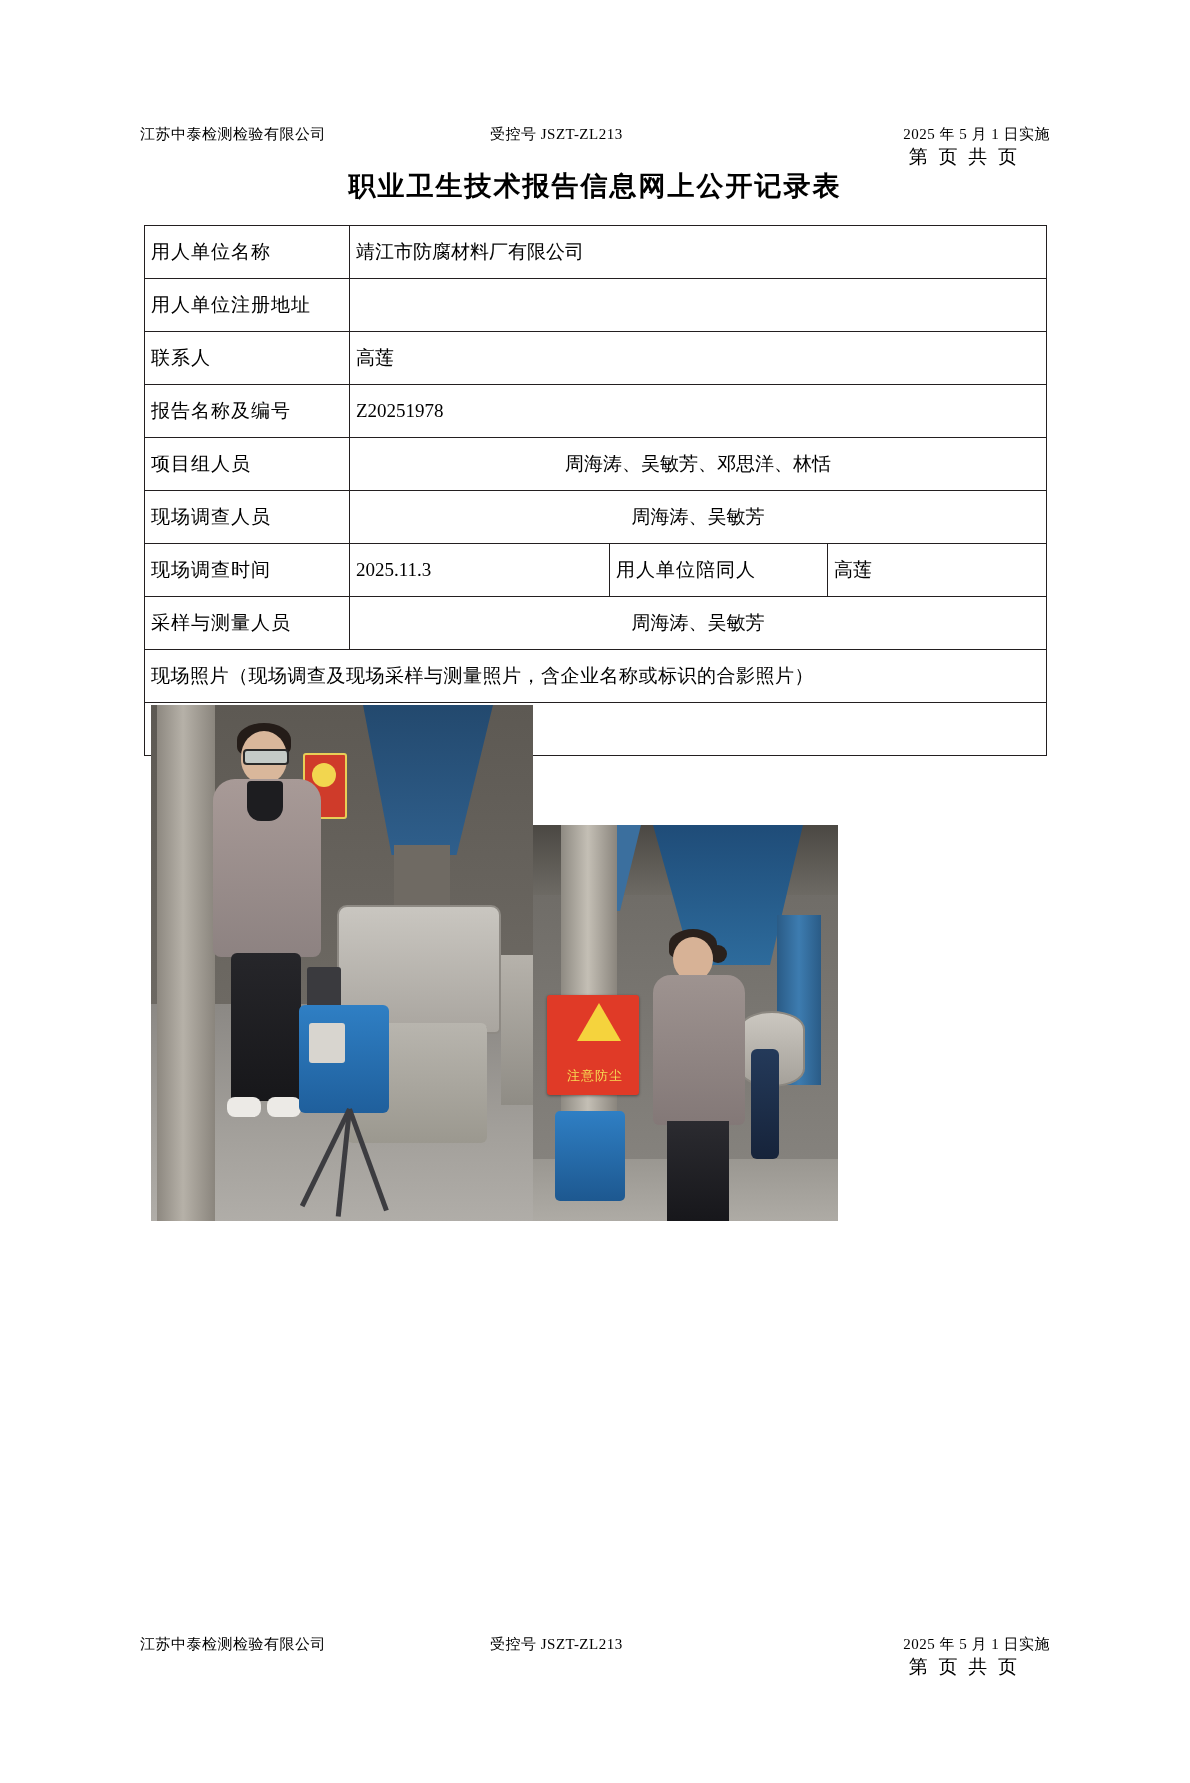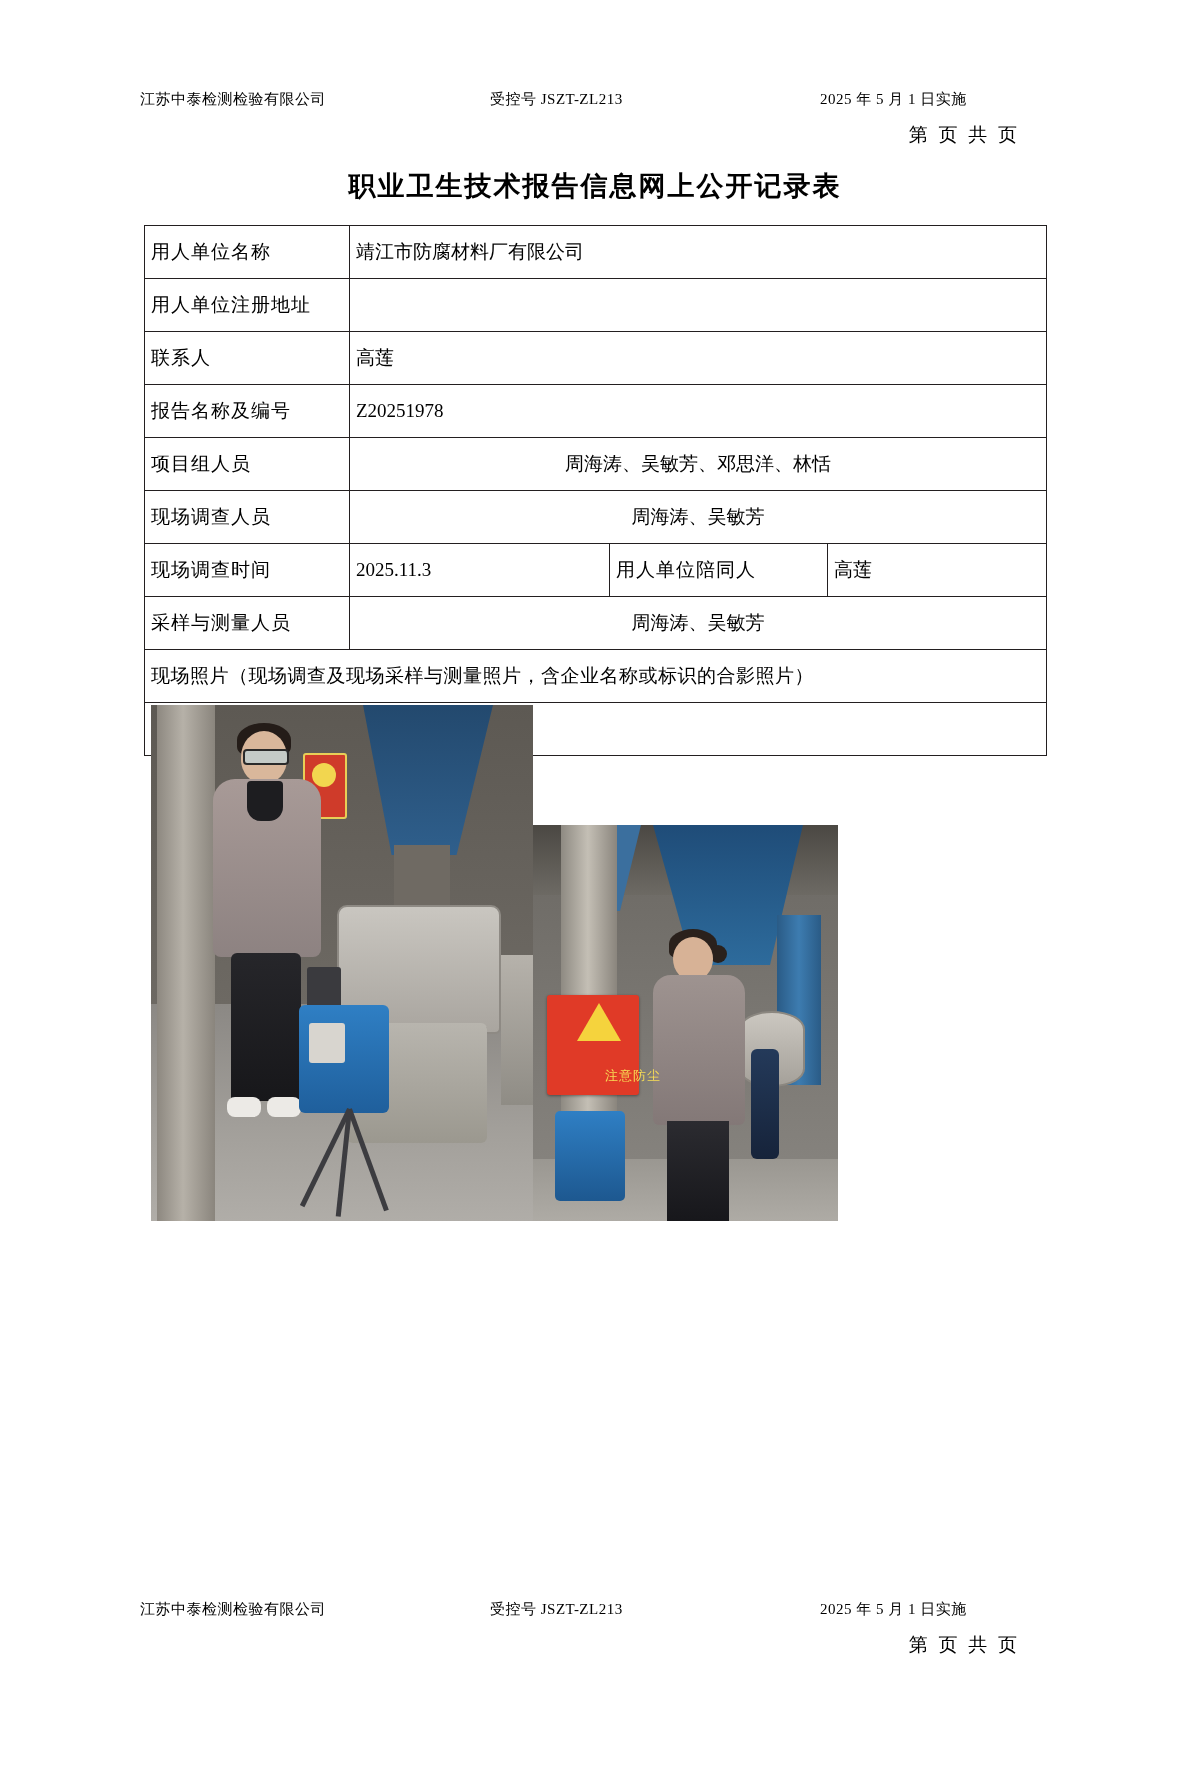--- a/index.html
+++ b/index.html
@@ -30,25 +30,24 @@
     right: 140px;
   }
   .running-row {
     display: flex;
     align-items: baseline;
     font-size: 15px;
     letter-spacing: 0.5px;
   }
   .running-row .col-left  { width: 350px; }
   .running-row .col-mid   { width: 330px; }
-  .running-row .col-right { flex: 1; text-align: left; }
+  .running-row .col-right { flex: 1; text-align: right; margin-top: 35px; }
   .running-row2 {
     text-align: right;
     font-size: 19px;
-    margin-top: 13px;
     padding-right: 30px;
     letter-spacing: 3px;
   }
   .hdr { top: 90px; }
   .ftr { top: 1600px; }
 
   
   .doc-title {
     position: absolute;
     top: 168px;
@@ -269,21 +268,20 @@
     position: absolute; left: 30px; top: 8px; width: 0; height: 0;
     border-left: 22px solid transparent;
     border-right: 22px solid transparent;
     border-bottom: 38px solid #f5d33d;
   }
   .pb-sign-text {
     position: absolute; left: 0; bottom: 10px; width: 96px;
     text-align: center; color: #f8dd55;
     font-size: 13px; font-family: Liberation Serif, serif;
     letter-spacing: 1px;
-    padding-left: 38px;
   }
   .pb-person-head {
     position: absolute; left: 140px; top: 112px; width: 40px; height: 44px;
     background: #d7b296; border-radius: 50%;
   }
   .pb-person-hair {
     position: absolute; left: 136px; top: 104px; width: 48px; height: 30px;
     background: #2a211c; border-radius: 50% 50% 25% 25%;
   }
   .pb-bun {

